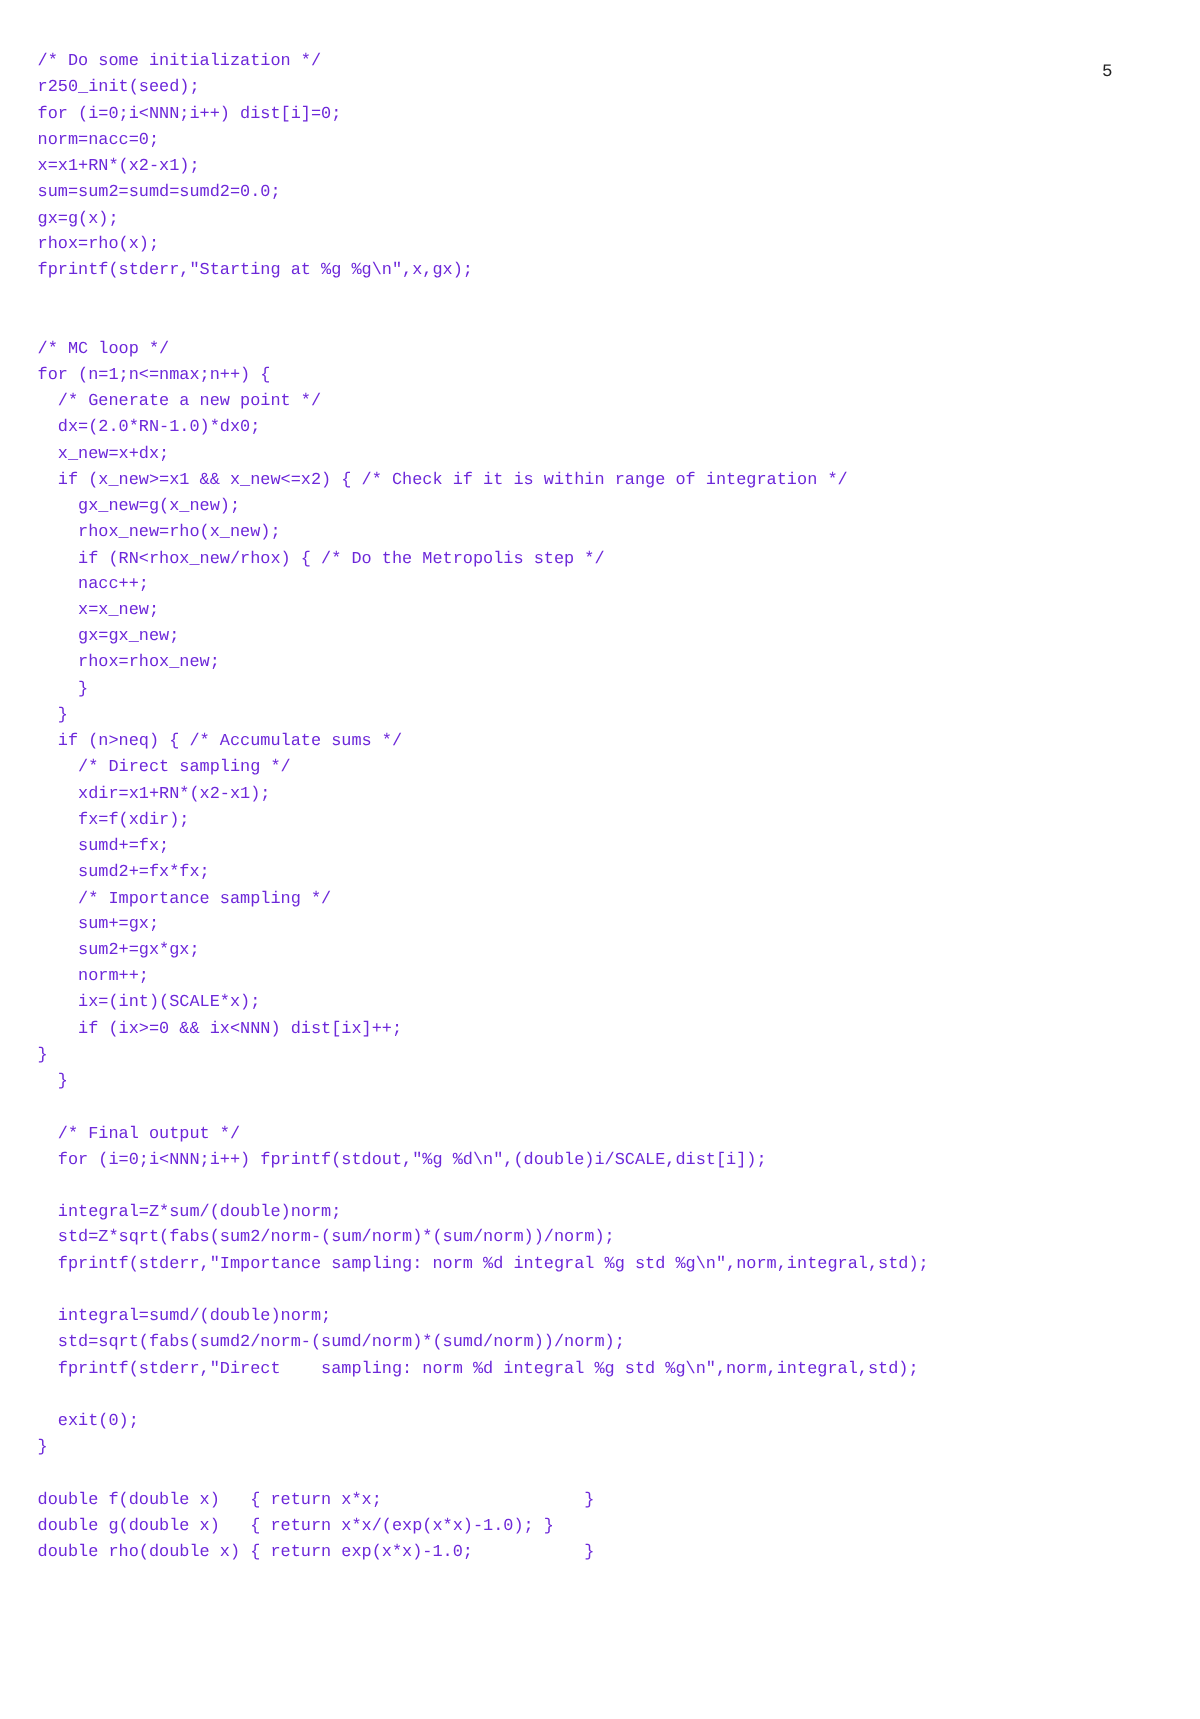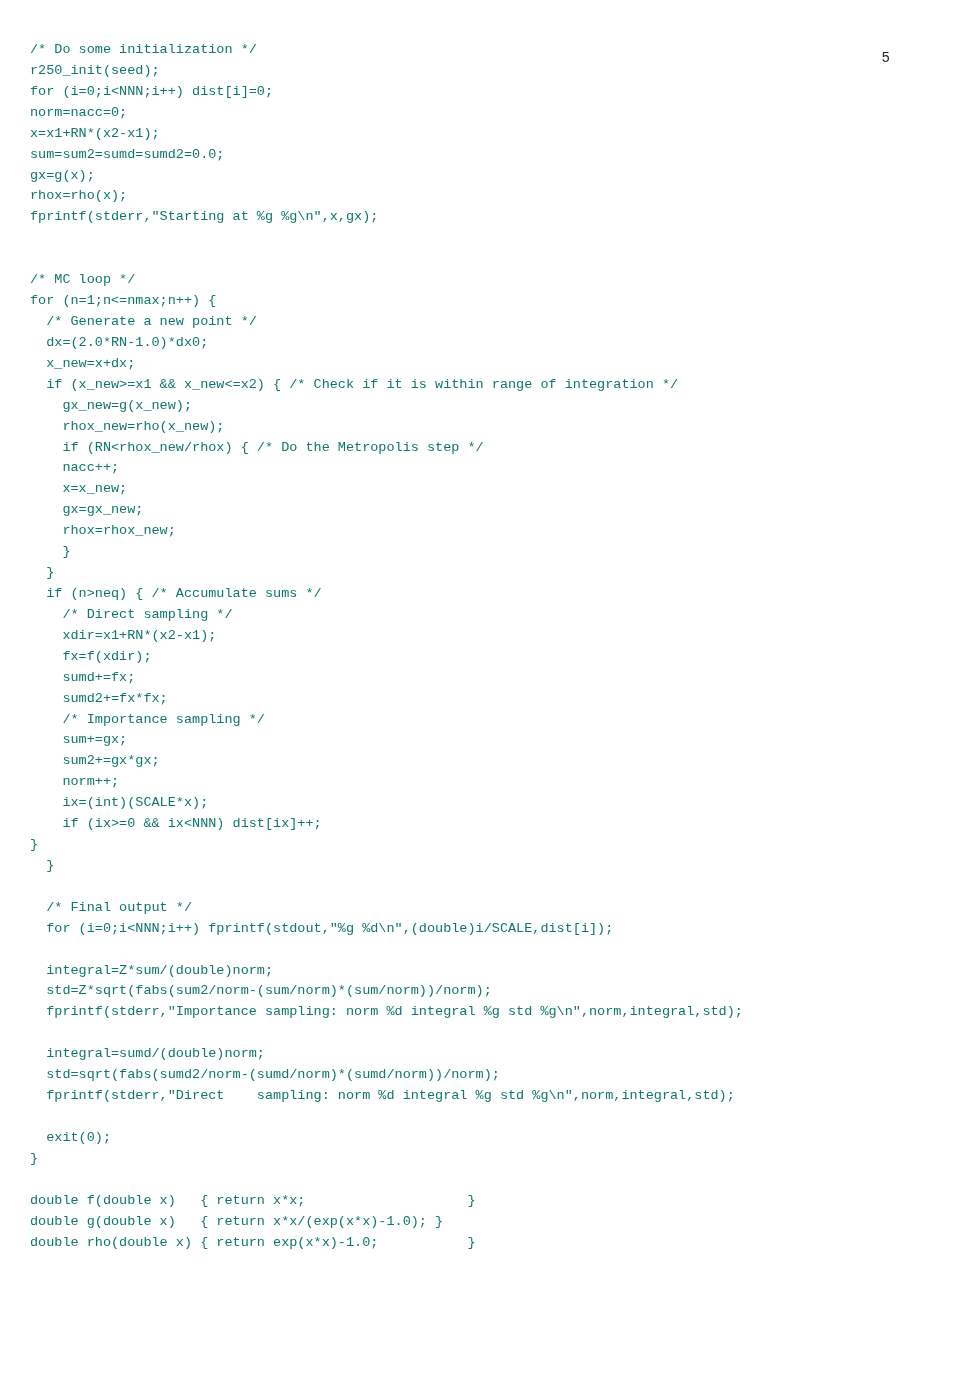--- a/index.html
+++ b/index.html
@@ -26,21 +26,21 @@
       font-family: 'Courier New', Courier, monospace;
       font-size: 14px;
       color: #222;
     }
 
     .code-block {
       white-space: pre;
       font-family: 'Courier New', Courier, monospace;
       font-size: 13.5px;
       line-height: 1.55;
-      color: #0f766e;
+      color: #6d28d9;
     }
 
     .container {
       position: relative;
       padding-top: 10px;
     }
   </style>
 </head>
 <body>
 

